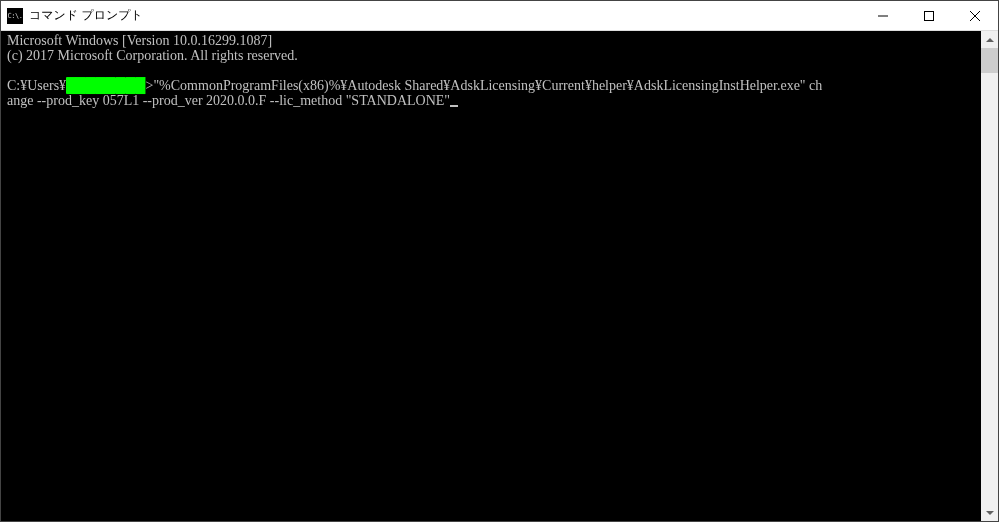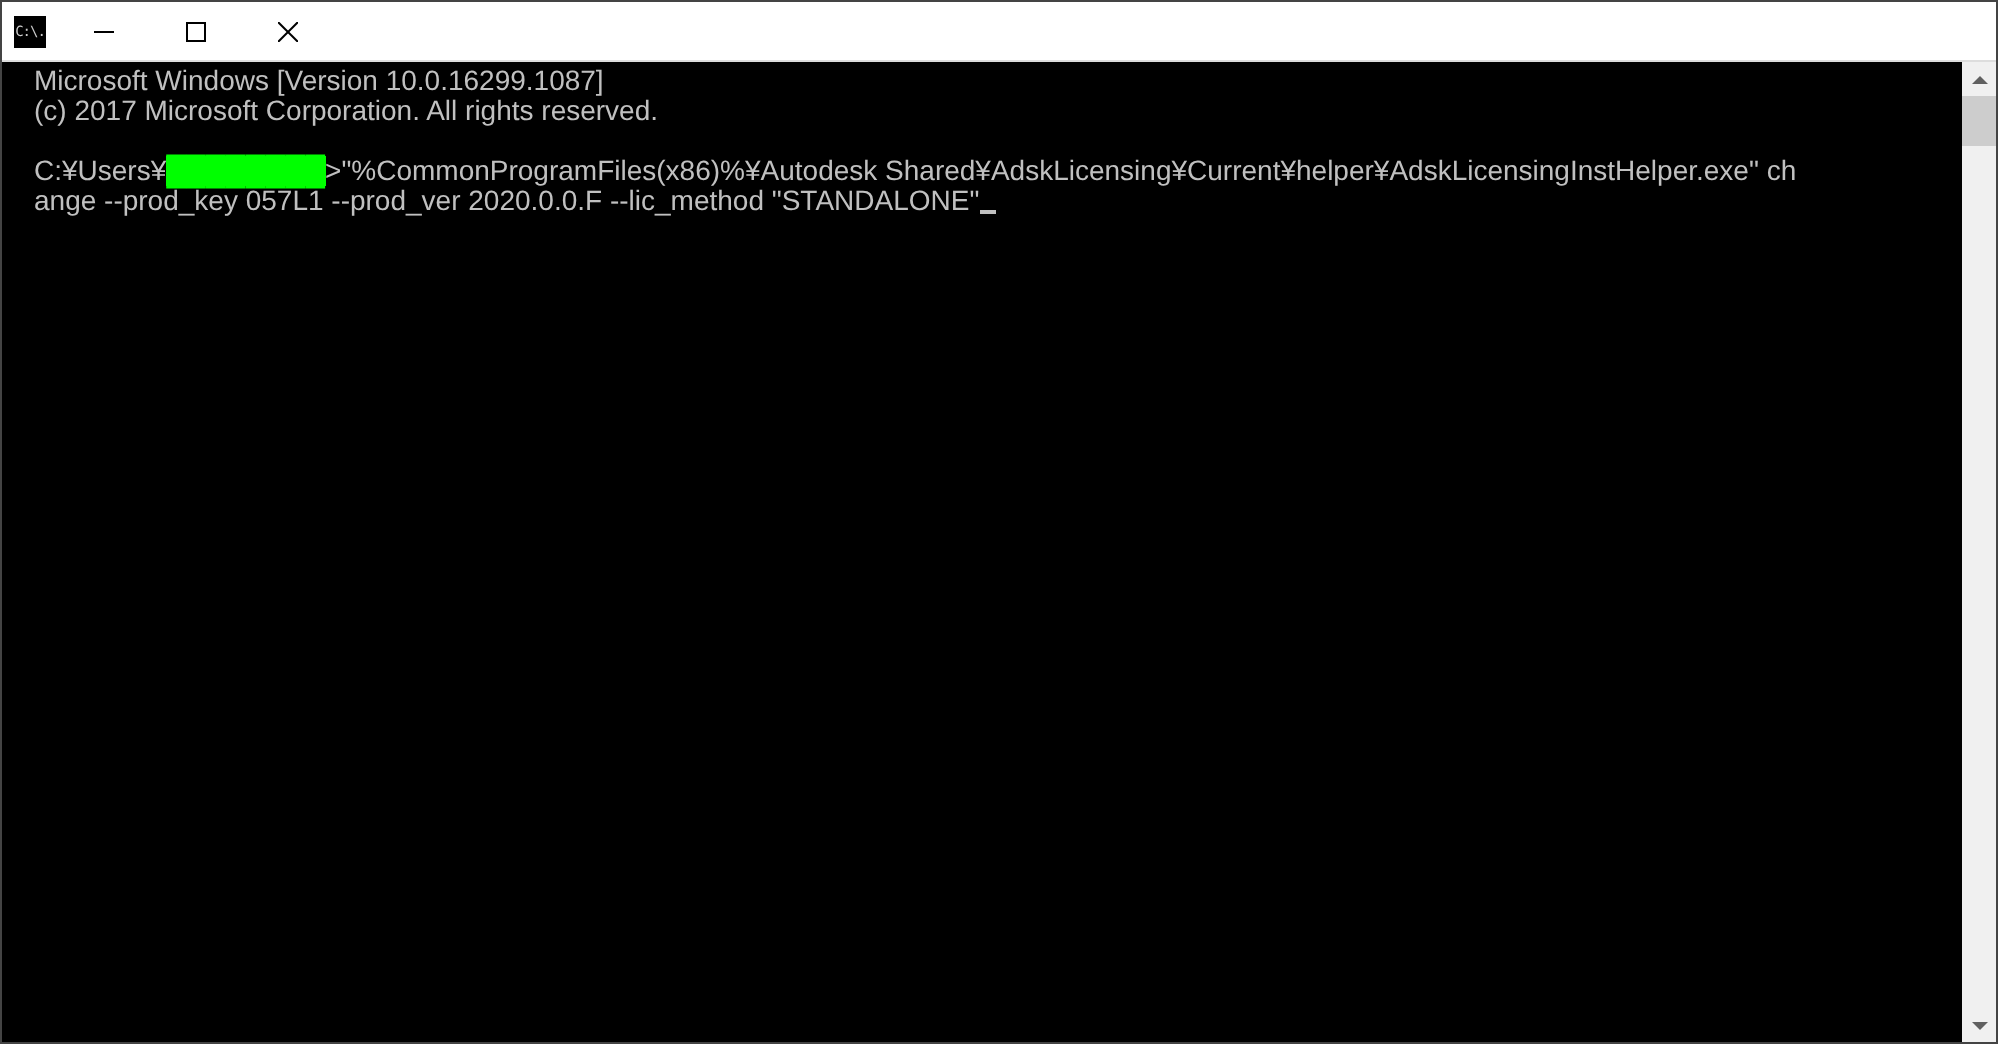--- a/index.html
+++ b/index.html
@@ -55,24 +55,24 @@
       cursor: pointer;
     }
     .console-area {
       position: relative;
       height: calc(100% - 30px);
       display: flex;
     }
     .console {
       background: #000;
       color: #c0c0c0;
-      font-family: Liberation Sans, sans-serif;
+      font-family: Liberation Serif, serif;
       font-size: 14px;
       line-height: 15px;
-      padding: 2px 0 0 16px;
+      padding: 2px 0 0 6px;
       flex: 1;
       white-space: pre-wrap;
       word-break: break-all;
       overflow: hidden;
     }
     .redacted {
       background: #00ff00;
       color: #00ff00;
       display: inline-block;
     }
@@ -114,20 +114,21 @@
       background: #cdcdcd;
     }
   </style>
 </head>
 <body>
 
 <div class="titlebar">
   <div class="titlebar-icon">
     <span class="titlebar-icon-text">C:\.</span>
   </div>
+  <div class="titlebar-title">コマンド プロンプト</div>
   <div class="titlebar-controls">
     <div class="titlebar-btn">
       <svg width="10" height="10" viewBox="0 0 10 10">
           <line x1="0" y1="5" x2="10" y2="5" stroke="#000" stroke-width="1"></line>
         </svg>
     </div>
     <div class="titlebar-btn">
       <svg width="10" height="10" viewBox="0 0 10 10">
           <rect x="0.5" y="0.5" width="9" height="9" fill="none" stroke="#000" stroke-width="1"></rect>
         </svg>

